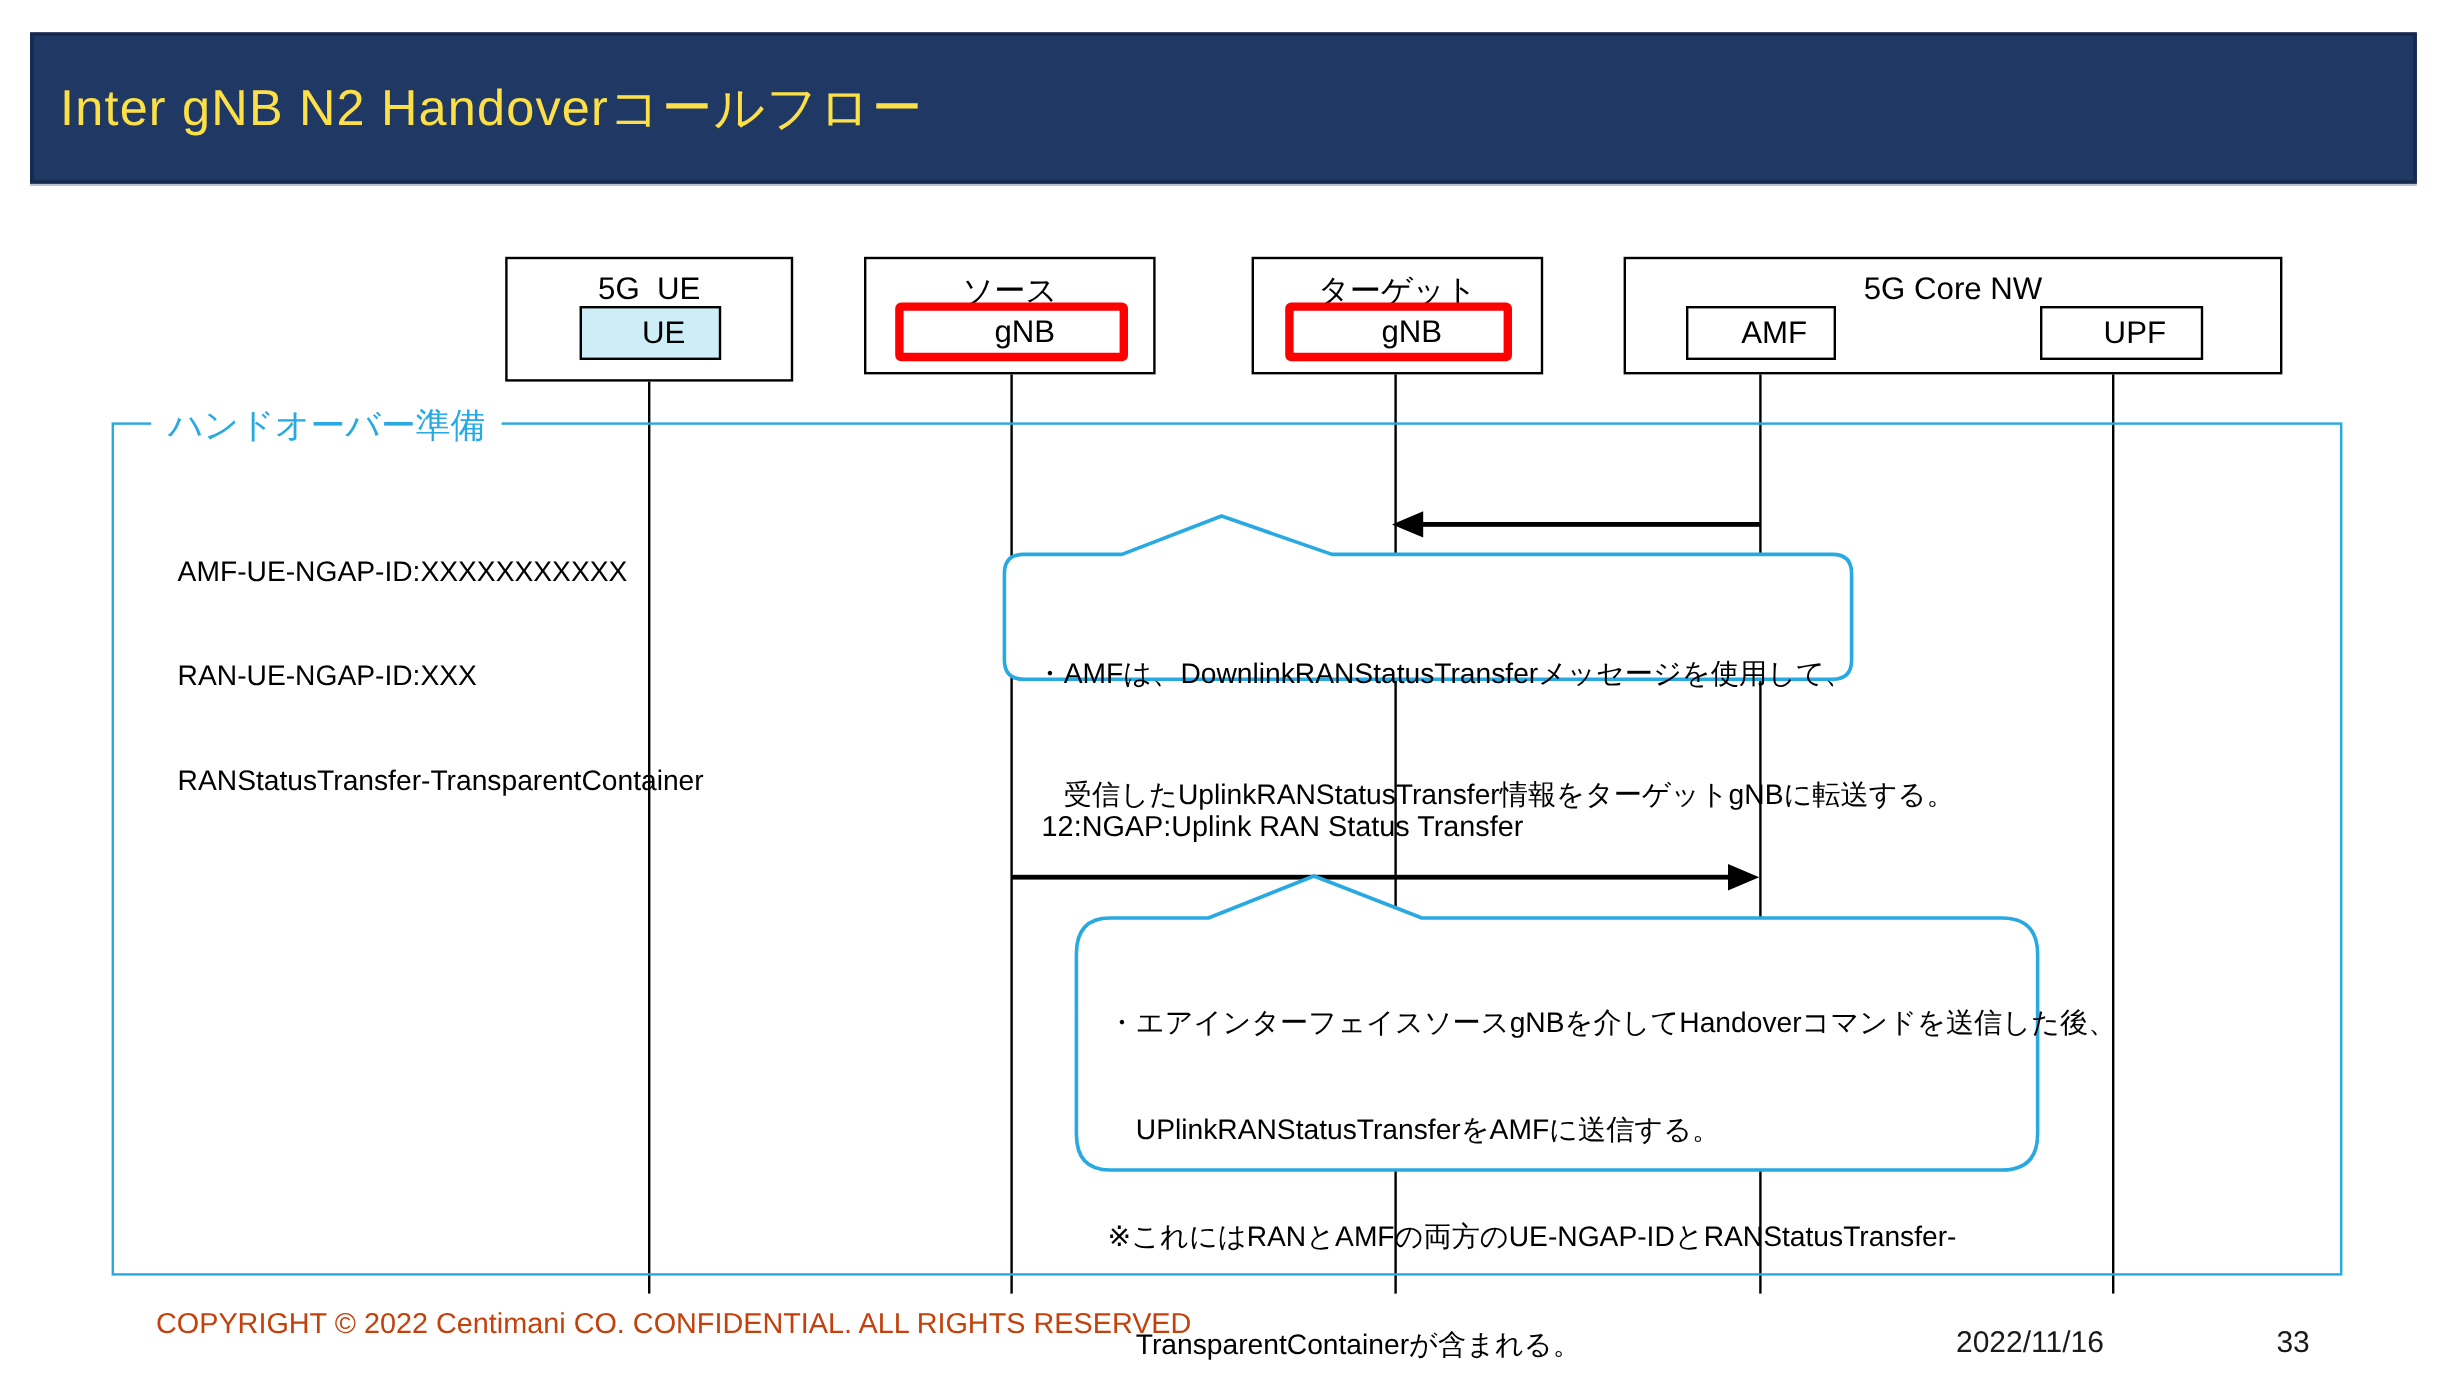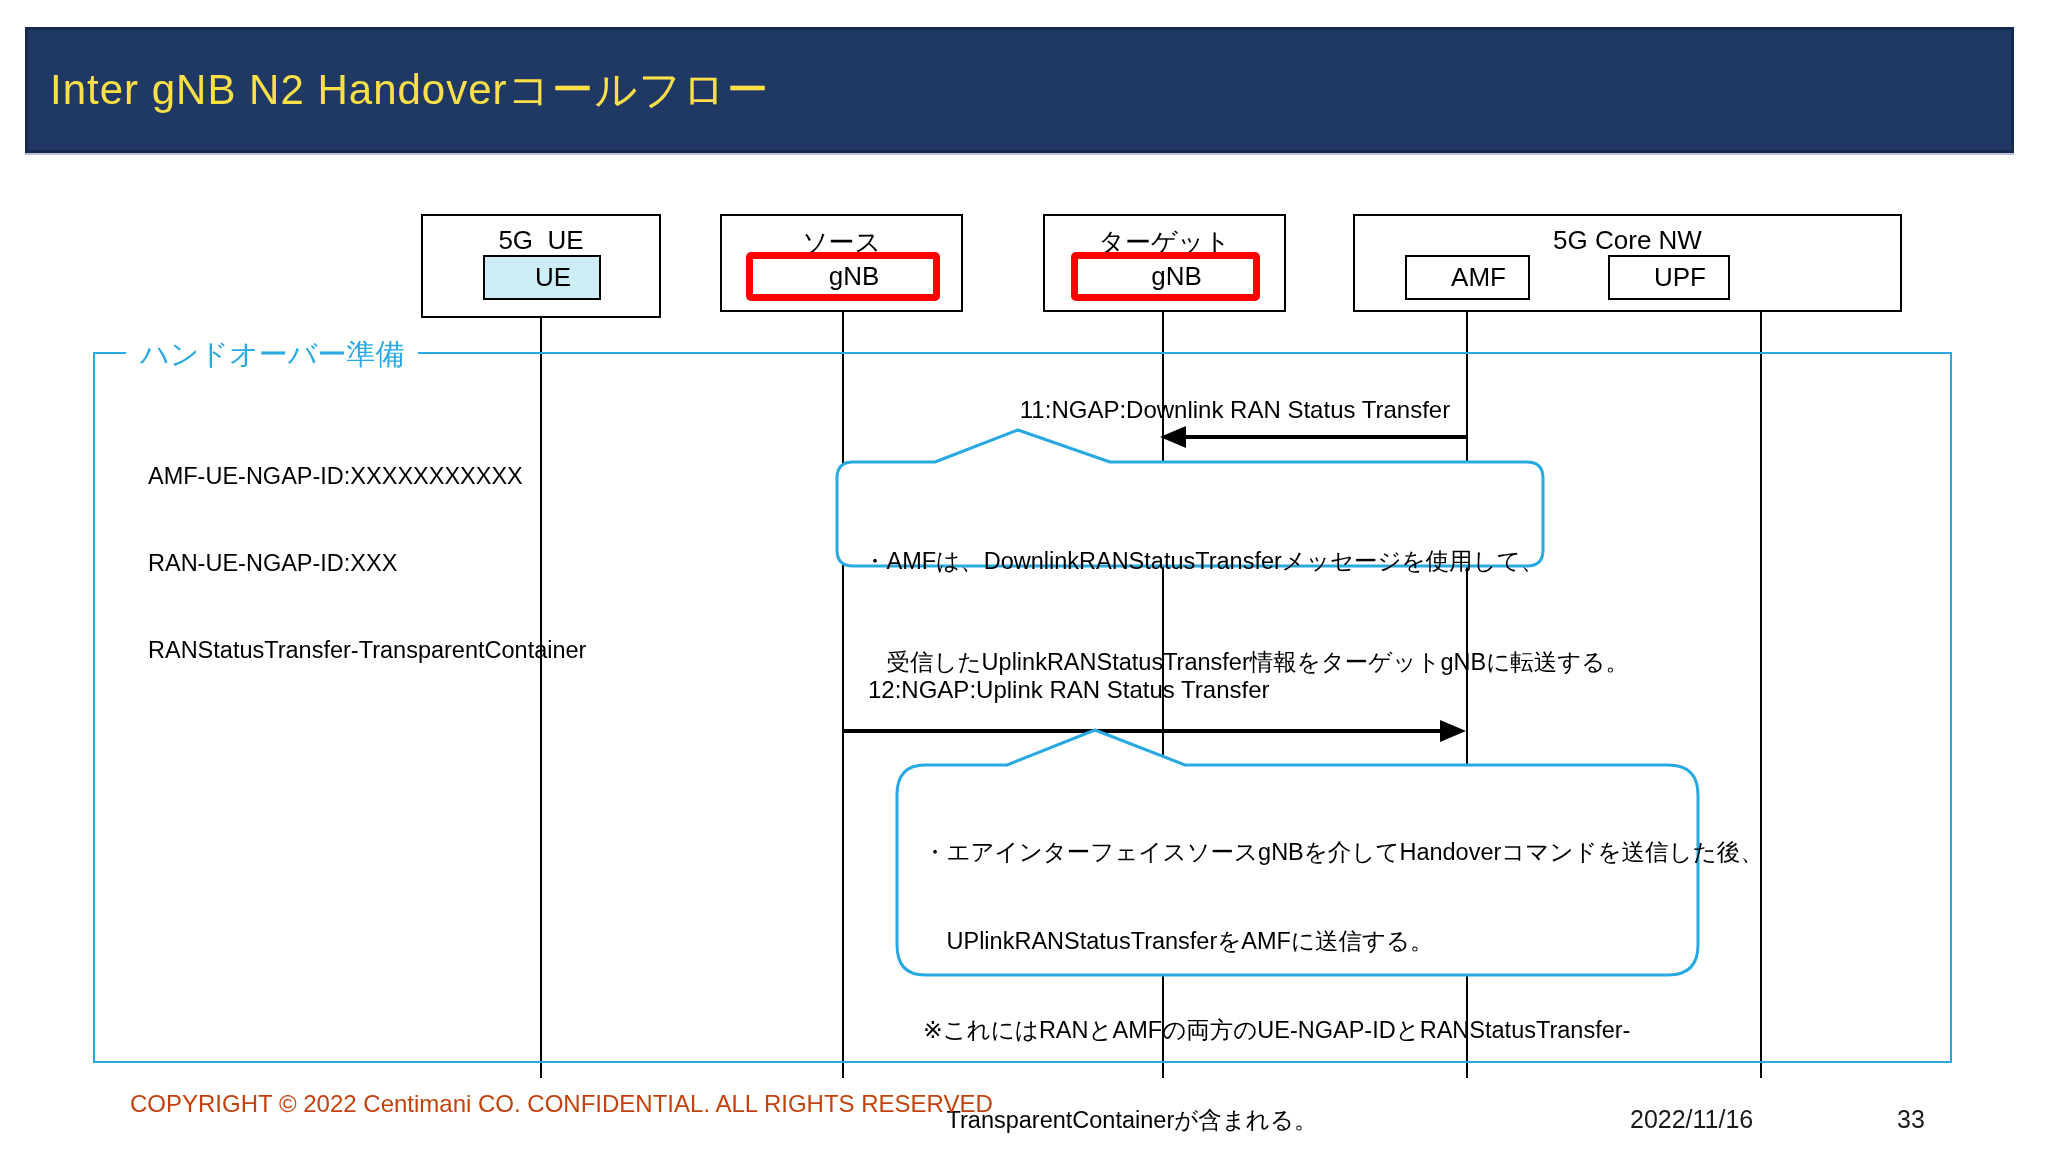--- a/index.html
+++ b/index.html
@@ -72,32 +72,31 @@
 
   <div class="actor" style="left:1043px;top:214px;width:243px;height:98px">
     <div class="actor-title">ターゲット</div>
   </div>
   <div class="node node-red" style="left:1071px;top:252px;width:189px;height:49px">gNB</div>
 
   <div class="actor" style="left:1353px;top:214px;width:549px;height:98px">
     <div class="actor-title">5G Core NW</div>
   </div>
   <div class="node node-black" style="left:1405px;top:255px;width:125px;height:45px">AMF</div>
-  <div class="node node-black" style="left:1608px;top:255px;width:122px;height:45px">UPF</div>
+  <div class="node node-black" style="left:1700px;top:255px;width:136px;height:45px">UPF</div>
 
   <div class="group-box"></div>
   <div class="phase-label">ハンドオーバー準備</div>
 
   <div class="params">
     <div>AMF-UE-NGAP-ID:XXXXXXXXXXX</div>
     <div>RAN-UE-NGAP-ID:XXX</div>
     <div>RANStatusTransfer-TransparentContainer</div>
   </div>
 
-  <div class="msg-label" style="left:960px;top:396px;width:550px;text-align:center">11:NGAP:Downlink RAN Status Transfer</div>
   <div class="msg-line" style="left:1184px;top:435px;width:283px"></div>
   <div class="arrow-left" style="left:1160px;top:426px"></div>
 
   <div class="msg-label" style="left:868px;top:676px">12:NGAP:Uplink RAN Status Transfer</div>
   <div class="msg-line" style="left:843px;top:729px;width:601px"></div>
   <div class="arrow-right" style="left:1440px;top:720px"></div>
 
   <div class="callout" style="left:835px;top:424px;width:710px;height:146px">
     <svg width="710" height="146" viewBox="0 0 710 146">
       <path d="M 18 38 H 100 L 183 6 L 275 38 H 692 Q 708 38 708 54 V 126 Q 708 142 692 142 H 18 Q 2 142 2 126 V 54 Q 2 38 18 38 Z" fill="#ffffff" stroke="#29A9E2" stroke-width="3" stroke-linejoin="round"></path>

